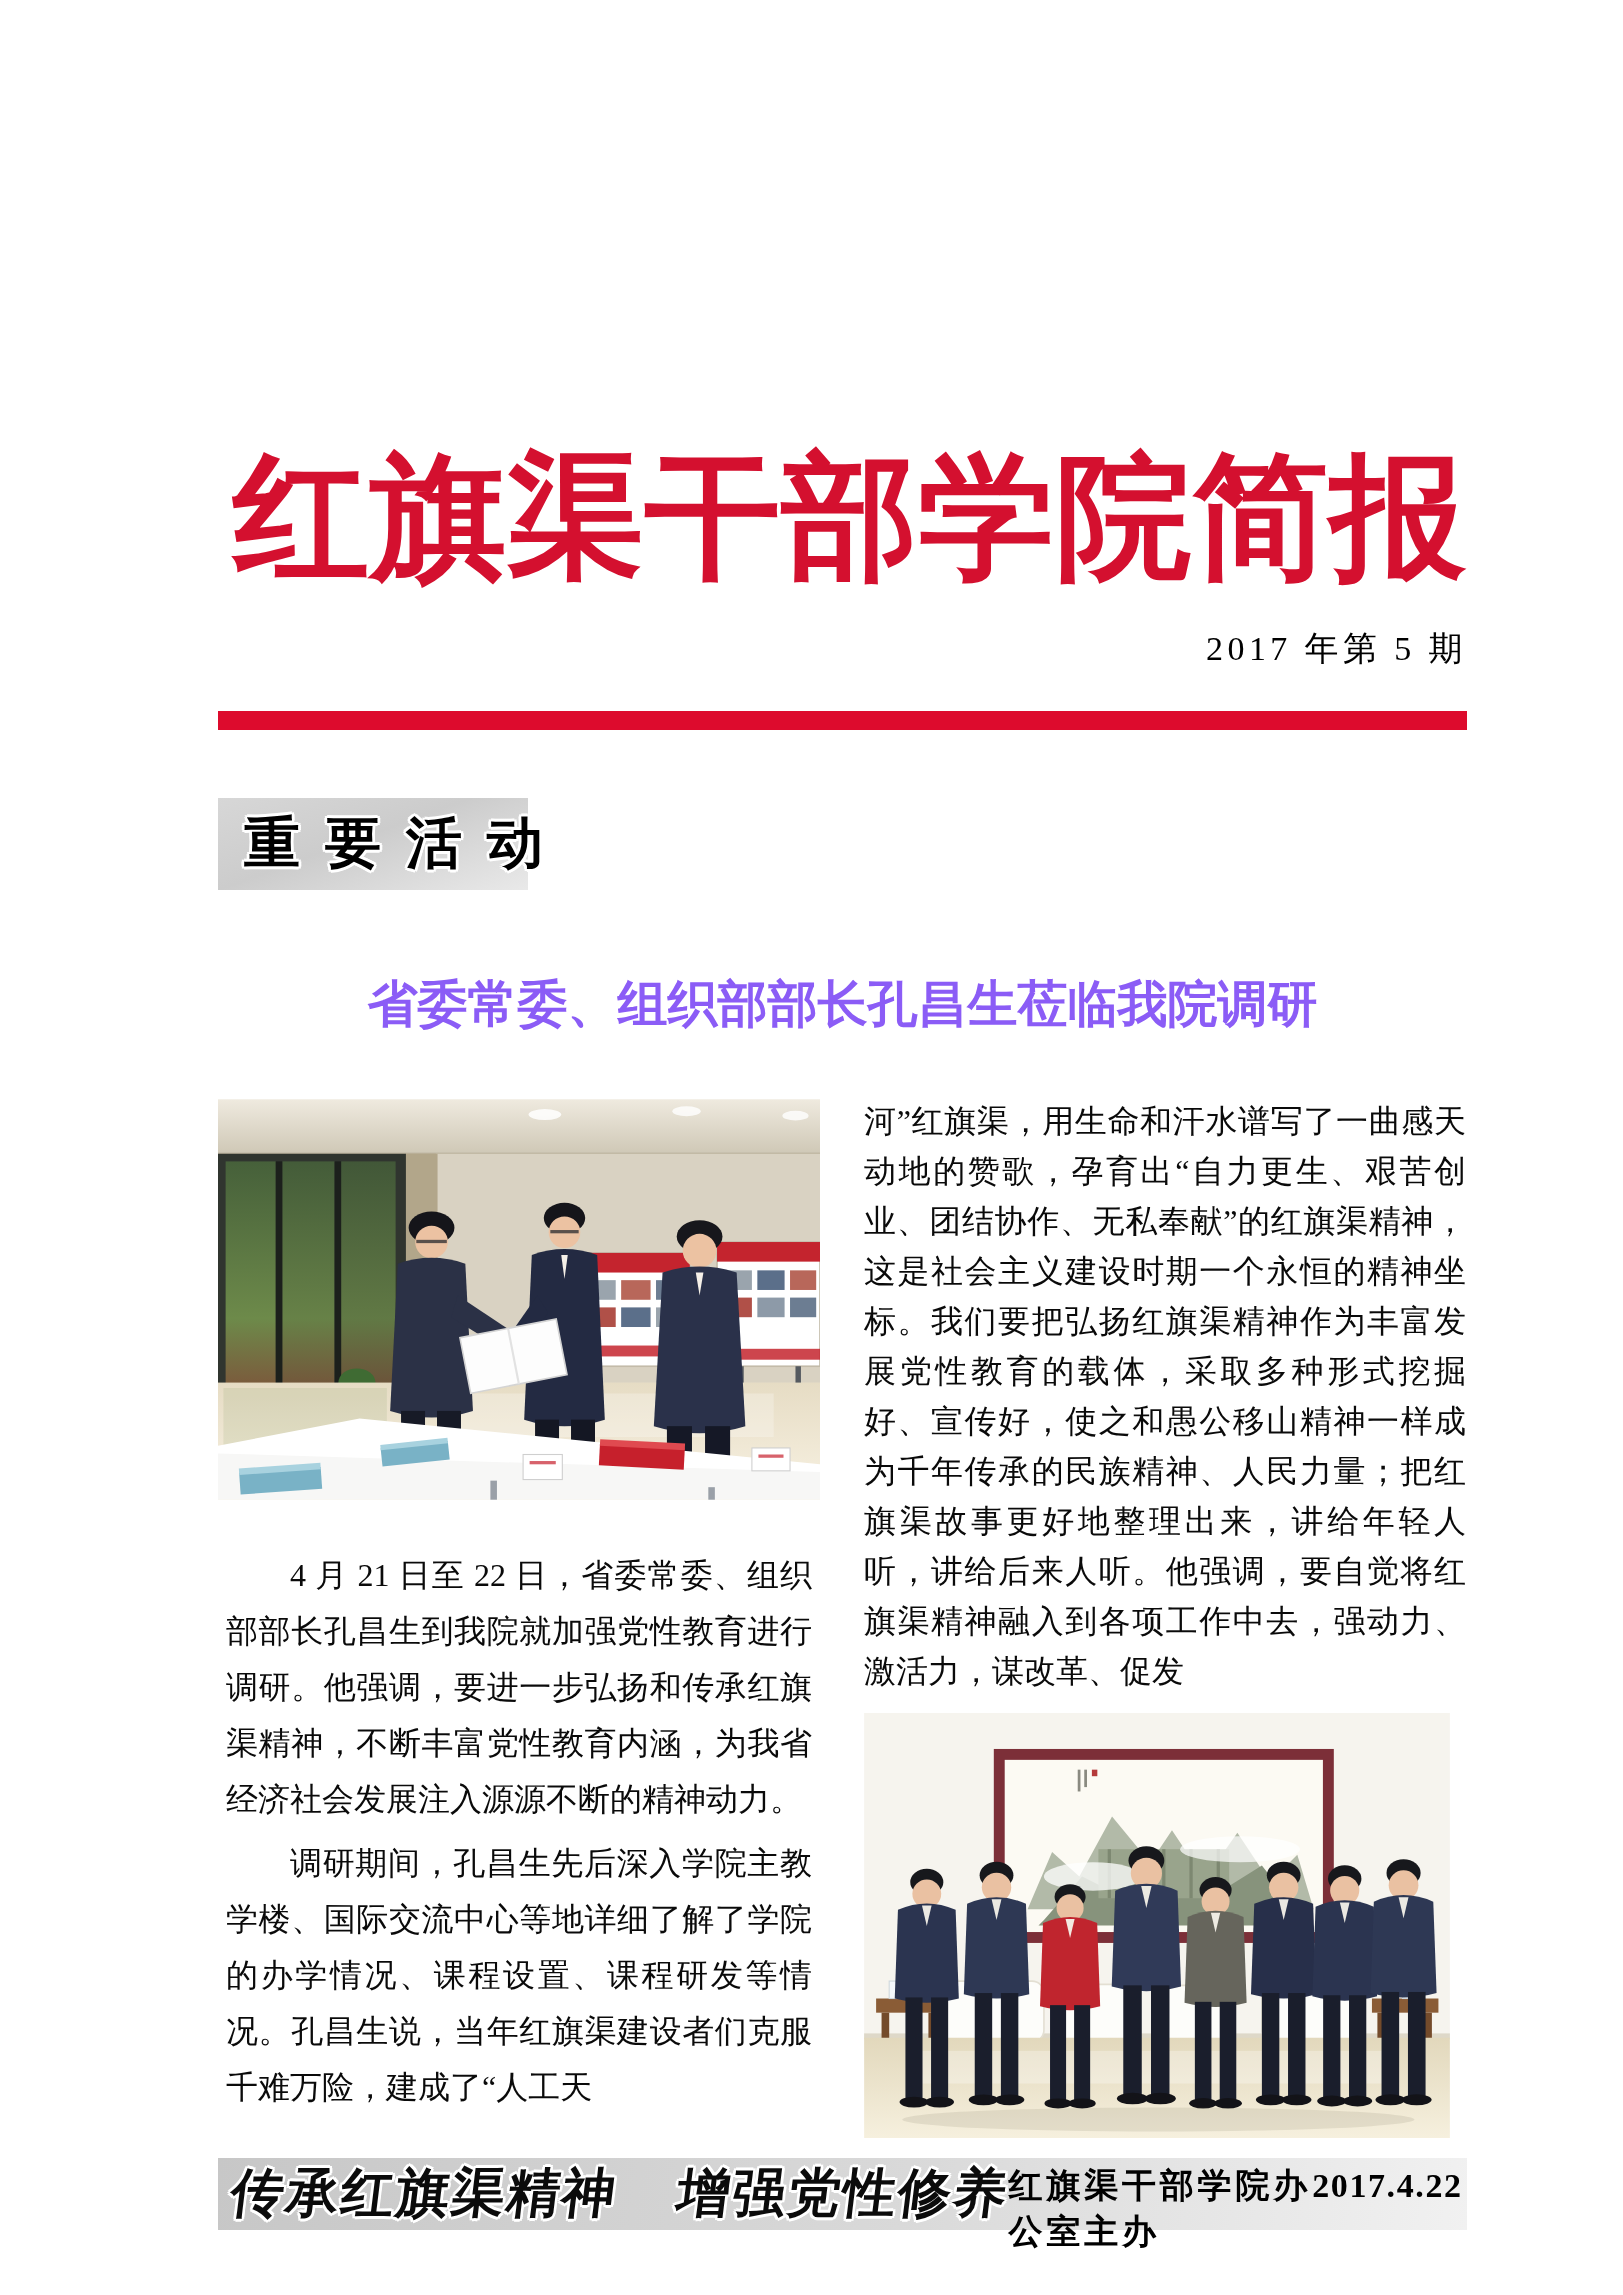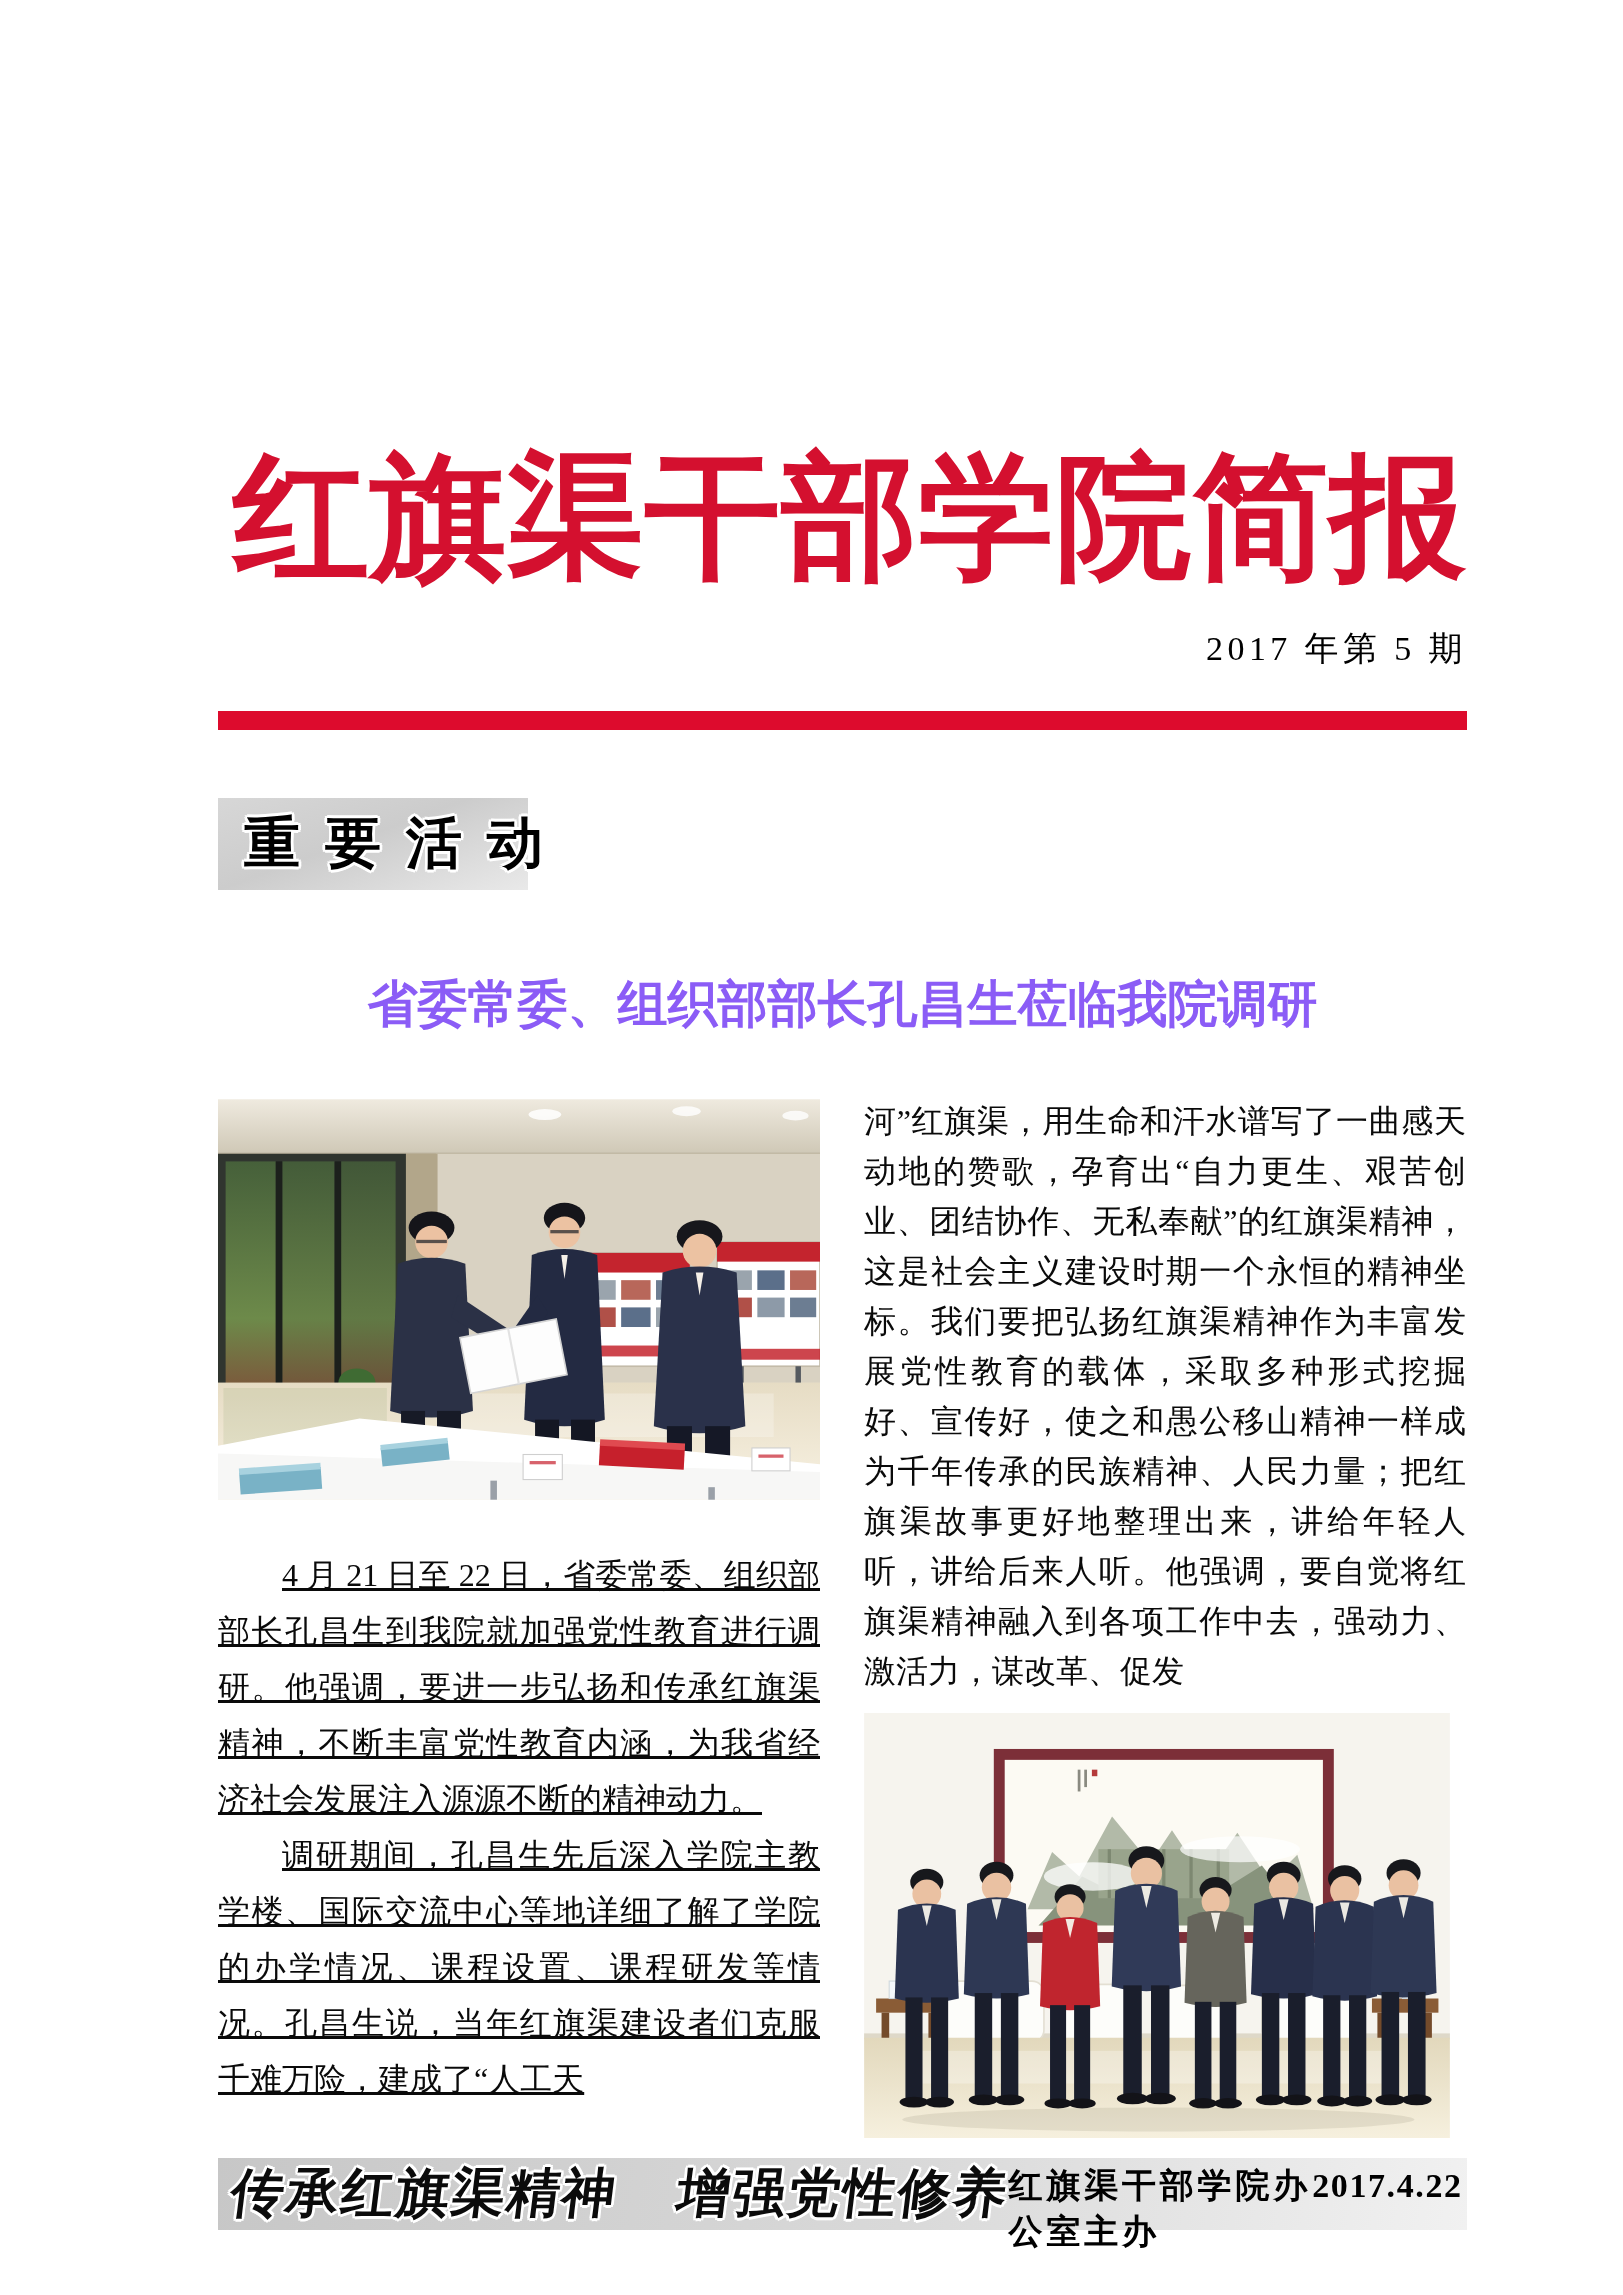--- a/index.html
+++ b/index.html
@@ -31,21 +31,21 @@
   
   .headline{
     margin-top:81px;text-align:center;font-size:50px;font-weight:900;
     color:#8b5cf6;letter-spacing:0;white-space:nowrap;
   }
   
   .columns{margin-top:61px;display:flex;gap:44px;align-items:flex-start;}
   .col{width:602px;}
   .body-text{font-size:32px;text-align:justify;color:#0a0a0a;}
   .left .body-text{line-height:56px;margin-top:47px;}
-  .left p{margin:0;text-indent:2em;text-decoration:underline;}
+  .left p{margin:8px;text-indent:2em;}
   .right .body-text{line-height:50px;margin-top:-3.3px;}
   .right p{margin:0;text-indent:0;}
   .photo{display:block;}
   .photo-group{margin-top:17.4px;}
   
   .footer-bar{
     margin-top:19.6px;height:72px;width:1249px;
     background:linear-gradient(100deg,#c7c7c7 0%,#d9d9d9 55%,#f1f1f1 100%);
     display:flex;align-items:center;justify-content:space-between;
     padding:0 4.4px 0 13px;box-sizing:border-box;

